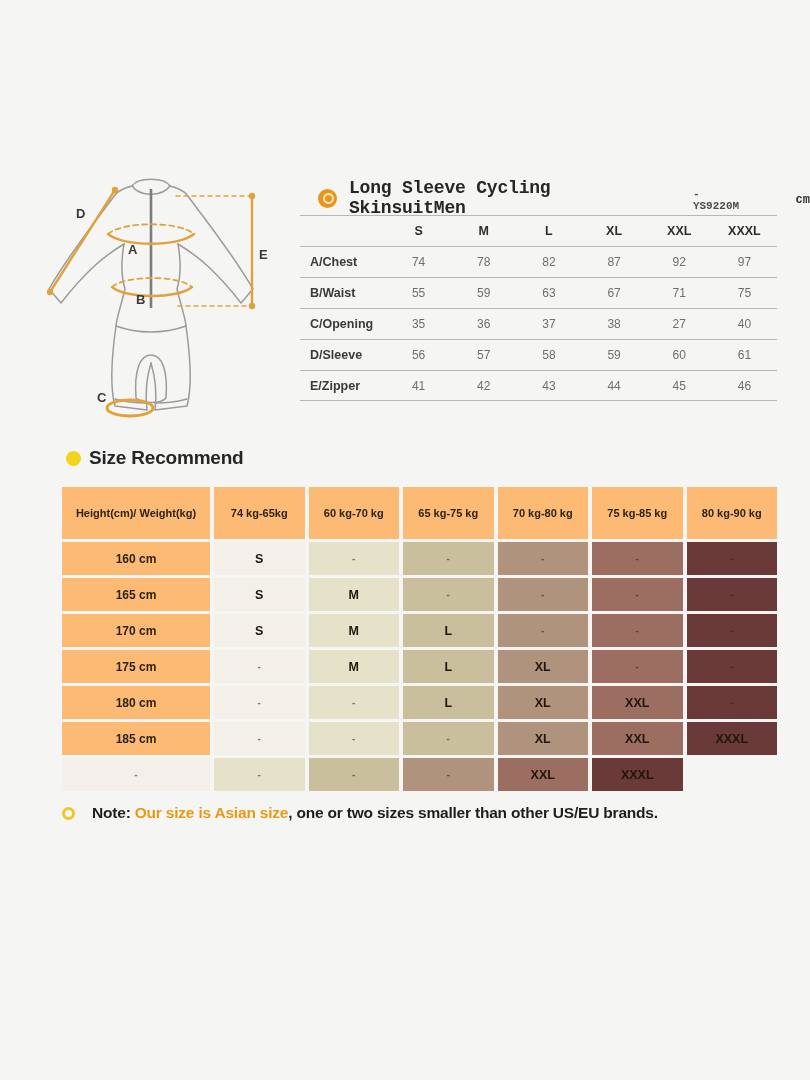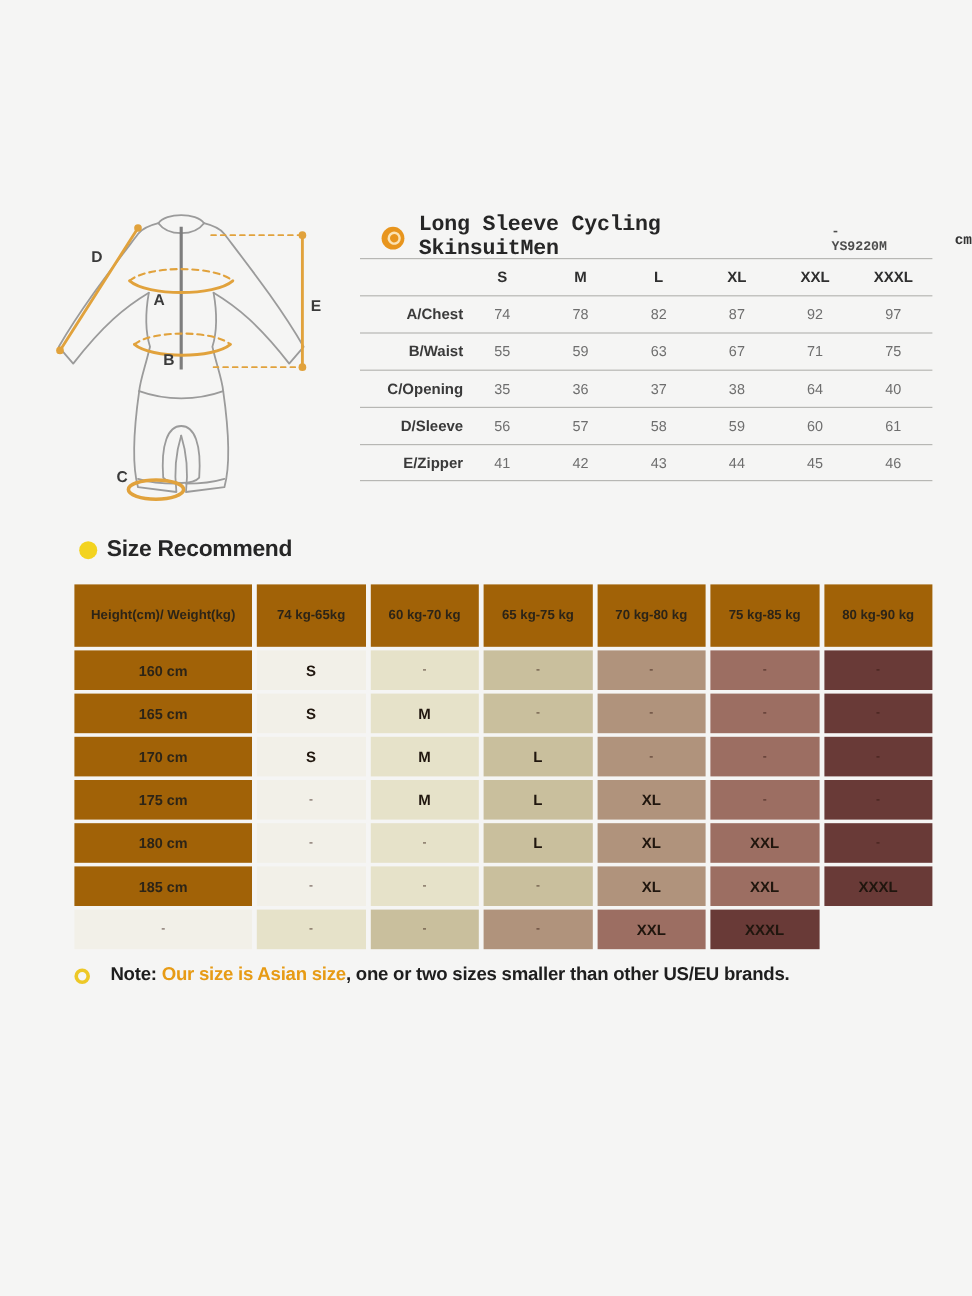--- a/index.html
+++ b/index.html
@@ -27,41 +27,41 @@
   .model-code { font-size:11px; font-weight:bold; color:#4d4d4d; margin-left:16px; margin-top:4px; }
   .unit-label { font-size:12px; font-weight:bold; color:#333; margin-left:50px; margin-top:3px; }
 
   
   .spec-table { position:absolute; left:300px; top:215px; width:477px; }
   .spec-row {
     display:grid; grid-template-columns:86px repeat(6,1fr);
     height:31px; align-items:center; border-top:1px solid #b7b7b4;
   }
   .spec-table .spec-row:last-child { border-bottom:1px solid #b7b7b4; }
-  .spec-row .lbl { font-size:12.5px; font-weight:bold; color:#3a3a3a; padding-left:10px; text-align:right; }
+  .spec-row .lbl { font-size:12.5px; font-weight:bold; color:#3a3a3a; padding-left:10px; text-align:left; }
   .spec-row .val { font-size:12px; color:#6e6e6e; text-align:center; }
   .spec-row.head .val { font-size:12.5px; font-weight:bold; color:#2f2f2f; }
 
   
   .rec-heading { position:absolute; left:66px; top:447px; display:flex; align-items:center; }
   .yellow-dot { width:15px; height:15px; border-radius:50%; background:#f3d31f; flex:0 0 auto; }
   .rec-heading-text { margin-left:8px; font-size:19px; font-weight:bold; color:#262626; letter-spacing:-0.2px; }
 
   
   .rec-table {
     position:absolute; left:62px; top:487px; width:715px;
     display:grid; grid-template-columns:148px repeat(6,1fr);
     grid-template-rows:52px repeat(7,33px); gap:3px 4px;
   }
   .cell { display:flex; align-items:center; justify-content:center; text-align:center; }
   .cell.hdr { font-size:11px; font-weight:bold; color:#2c2417; line-height:1.1; padding:0 4px; }
   .cell.hgt { font-size:12px; font-weight:bold; color:#2c2417; }
   .cell.sz  { font-size:12.5px; font-weight:bold; color:#20160e; }
   .cell.dim { font-size:10px; color:rgba(45,20,12,0.55); font-weight:bold; }
-  .k  { background:#a16207; }
+  .k  { background:#fdba74; }
   .w0 { background:#f2f0e8; }
   .w1 { background:#e6e2c9; }
   .w2 { background:#c9bf9d; }
   .w3 { background:#b0937c; }
   .w4 { background:#9c6e62; }
   .w5 { background:#693a37; }
 
   
   .note-row { position:absolute; left:62px; top:804px; display:flex; align-items:center; }
   .yellow-ring { width:13px; height:13px; border-radius:50%; border:3px solid #edc827; background:transparent; flex:0 0 auto; }
@@ -167,21 +167,21 @@
       <div class="val">67</div>
       <div class="val">71</div>
       <div class="val">75</div>
     </div>
     <div class="spec-row">
       <div class="lbl">C/Opening</div>
       <div class="val">35</div>
       <div class="val">36</div>
       <div class="val">37</div>
       <div class="val">38</div>
-      <div class="val">64</div>
+      <div class="val">27</div>
       <div class="val">40</div>
     </div>
     <div class="spec-row">
       <div class="lbl">D/Sleeve</div>
       <div class="val">56</div>
       <div class="val">57</div>
       <div class="val">58</div>
       <div class="val">59</div>
       <div class="val">60</div>
       <div class="val">61</div>

